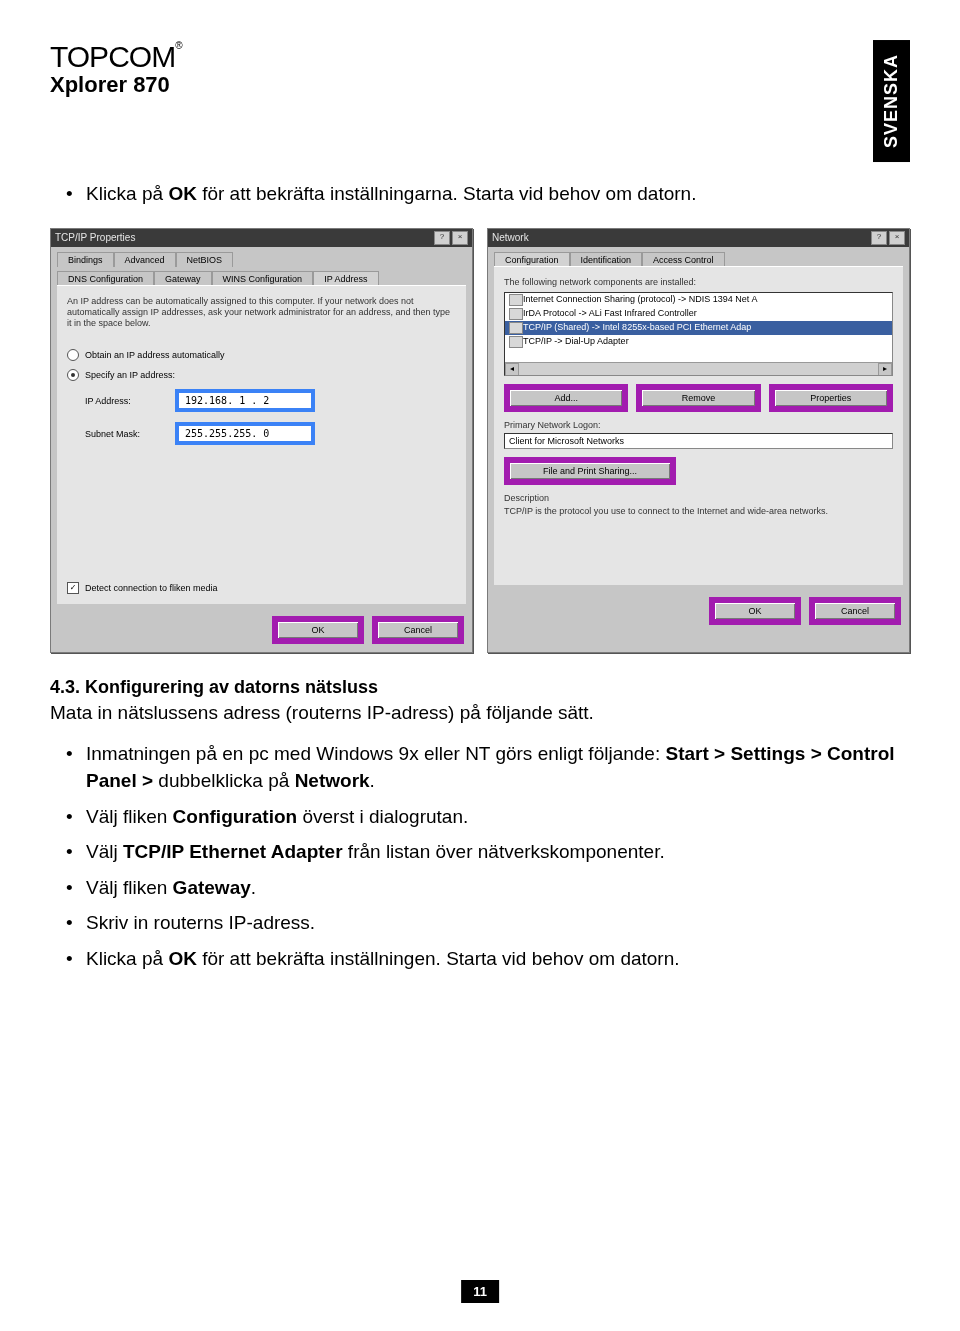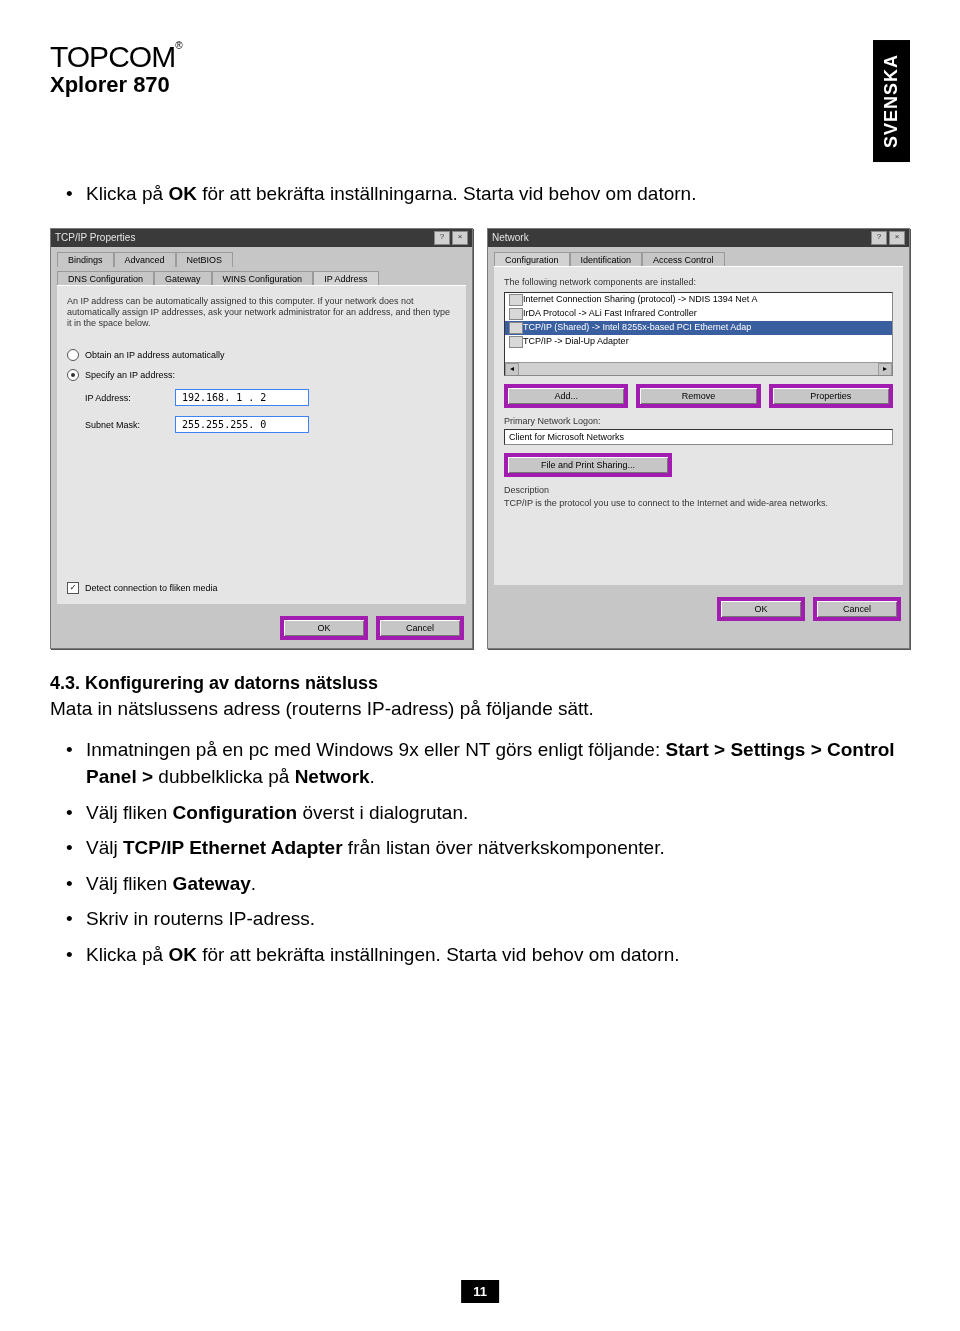--- a/index.html
+++ b/index.html
@@ -145,21 +145,21 @@
   }
   .field-row {
     display: flex;
     align-items: center;
     gap: 20px;
     font-size: 9px;
     margin: 6px 0 4px 18px;
   }
   .ipbox {
     background: #fff;
-    border: 1px solid #3b82f6;
+    border: 4px solid #3b82f6;
     padding: 2px 6px;
     font-family: monospace;
     font-size: 10px;
     min-width: 120px;
   }
   .inset-white {
     background: #fff;
     border: 1px inset #888;
     padding: 2px 4px;
     font-size: 9px;
@@ -196,21 +196,21 @@
     border-top: 1px solid #999;
     display: flex; justify-content: space-between;
   }
   .hscroll .arr {
     width: 12px; height: 100%;
     background: #c6c6c6; border: 1px solid #999;
     font-size: 8px; text-align: center; line-height: 10px;
   }
   .btn3d {
     background: #c6c6c6;
-    border: 4px solid #a21caf;
+    border: 6px solid #a21caf;
     box-shadow: inset 1px 1px 0 #fff, inset -1px -1px 0 #777;
     padding: 3px 10px;
     font-size: 9px;
     text-align: center;
     min-width: 60px;
   }
   .btnrow {
     display: flex;
     justify-content: flex-end;
     gap: 8px;

